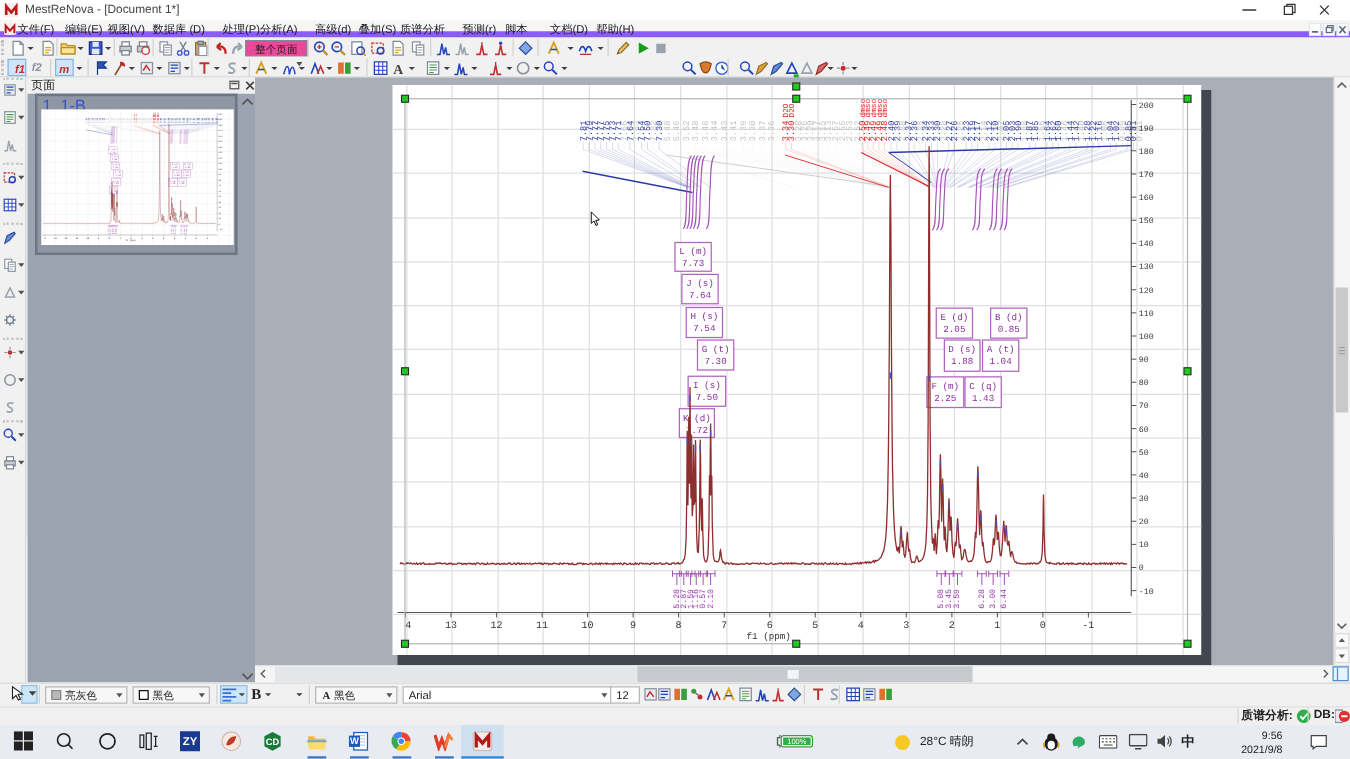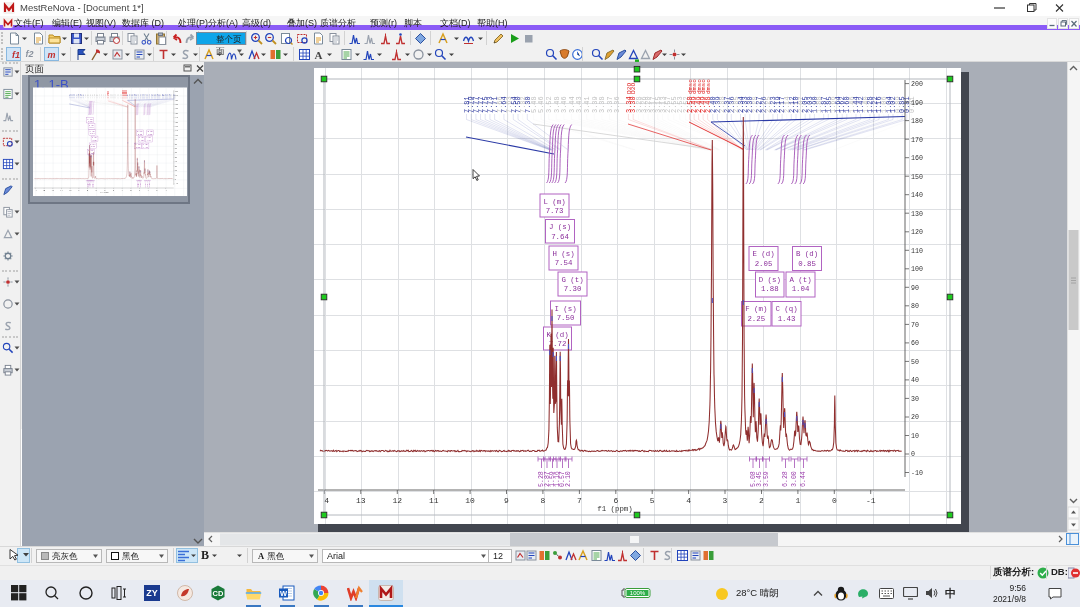--- a/index.html
+++ b/index.html
@@ -38,21 +38,21 @@
       <svg class="abs" style="left:3px;top:2px" width="10" height="10">
         <rect width="10" height="10" rx="2" fill="#f5efec"></rect>
         <path d="M1.5 8.5 V2.5 L5 6.5 L8.5 2.5 V8.5" stroke="#c01818" stroke-width="1.6" fill="none"></path>
       </svg>
       <div class="mi" style="left:14px">文件(F)</div>
       <div class="mi" style="left:52px">编辑(E)</div>
       <div class="mi" style="left:86px">视图(V)</div>
       <div class="mi" style="left:122px">数据库 (D)</div>
       <div class="mi" style="left:178px">处理(P)</div>
       <div class="mi" style="left:208px">分析(A)</div>
-      <div class="mi" style="left:242px">高级(d)</div>
+      <div class="mi" style="left:252px">高级(d)</div>
       <div class="mi" style="left:287px">叠加(S)</div>
       <div class="mi" style="left:320px">质谱分析</div>
       <div class="mi" style="left:370px">预测(r)</div>
       <div class="mi" style="left:404px">脚本</div>
       <div class="mi" style="left:440px">文档(D)</div>
       <div class="mi" style="left:477px">帮助(H)</div>
       <svg class="abs" style="left:1047px;top:2px" width="33" height="11">
         <rect x="0.5" y="0.5" width="9" height="10" fill="#fdfdfd" stroke="#e3e3e3"></rect>
         <rect x="11.5" y="0.5" width="9" height="10" fill="#fdfdfd" stroke="#e3e3e3"></rect>
         <rect x="22.5" y="0.5" width="9" height="10" fill="#fdfdfd" stroke="#e3e3e3"></rect>
@@ -121,21 +121,21 @@
       <path d="M1 5.5 L3.5 8 L6 5.5 Z" fill="#404040"></path>
     </svg>
     <svg class="abs" style="left:83px;top:32px" width="7" height="13">
       <path d="M1 5.5 L3.5 8 L6 5.5 Z" fill="#404040"></path>
     </svg>
     <div class="abs" style="left:45px;top:31px;width:1px;height:14px;background:#d2d2d2"></div>
     <div class="abs" style="left:91px;top:31px;width:1px;height:14px;background:#d2d2d2"></div>
     <div class="abs" style="left:122px;top:31px;width:1px;height:14px;background:#d2d2d2"></div>
     <div class="abs" style="left:166px;top:31px;width:1px;height:14px;background:#d2d2d2"></div>
     <div class="abs" style="left:198px;top:31px;width:1px;height:14px;background:#d2d2d2"></div>
-    <div class="abs" style="left:196px;top:31.5px;width:50px;height:13px;background:#0ea5e9;border:1px solid #7a8a99;font-size:8.5px;line-height:12px;padding-left:19px;color:#222">整个页面 <svg style="float:right;margin:4px 2px 0 0" width="7" height="5" viewBox="0 0 7 5">
+    <div class="abs" style="left:196px;top:31.5px;width:50px;height:13px;background:#ec4899;border:1px solid #7a8a99;font-size:8.5px;line-height:12px;padding-left:7px;color:#222">整个页面 <svg style="float:right;margin:4px 2px 0 0" width="7" height="5" viewBox="0 0 7 5">
         <path d="M1 0.5 L3.5 4 L6 0.5 Z" fill="#555"></path>
       </svg></div>
     <svg class="abs" style="left:250px;top:32px" width="13" height="13" viewBox="0 0 13 13">
       <circle cx="5.5" cy="5.5" r="3.8" fill="none" stroke="#2244bb" stroke-width="1.3"></circle>
       <path d="M8.5 8.5 L12 12" stroke="#c09020" stroke-width="1.8"></path>
       <path d="M3.8 5.5 H7.2 M5.5 3.8 V7.2" stroke="#c03030" stroke-width="1.1"></path>
     </svg>
     <svg class="abs" style="left:264px;top:32px" width="13" height="13" viewBox="0 0 13 13">
       <circle cx="5.5" cy="5.5" r="3.8" fill="none" stroke="#2244bb" stroke-width="1.3"></circle>
       <path d="M8.5 8.5 L12 12" stroke="#c09020" stroke-width="1.8"></path>

